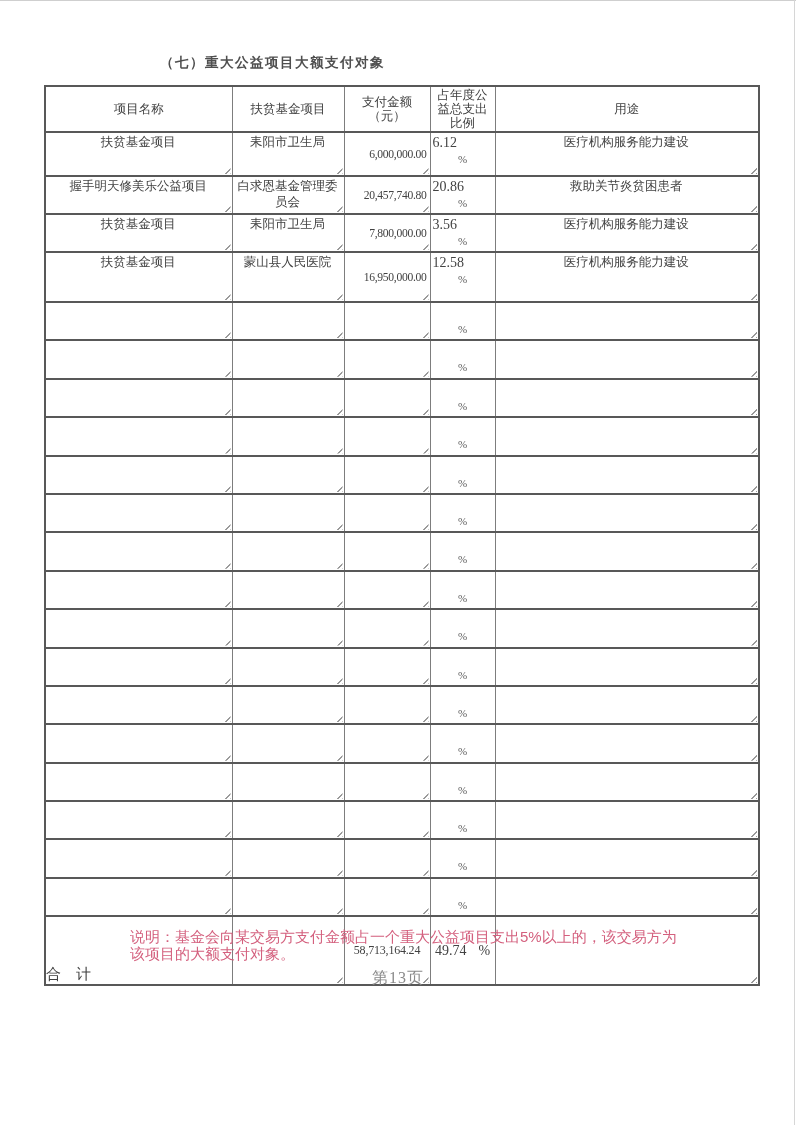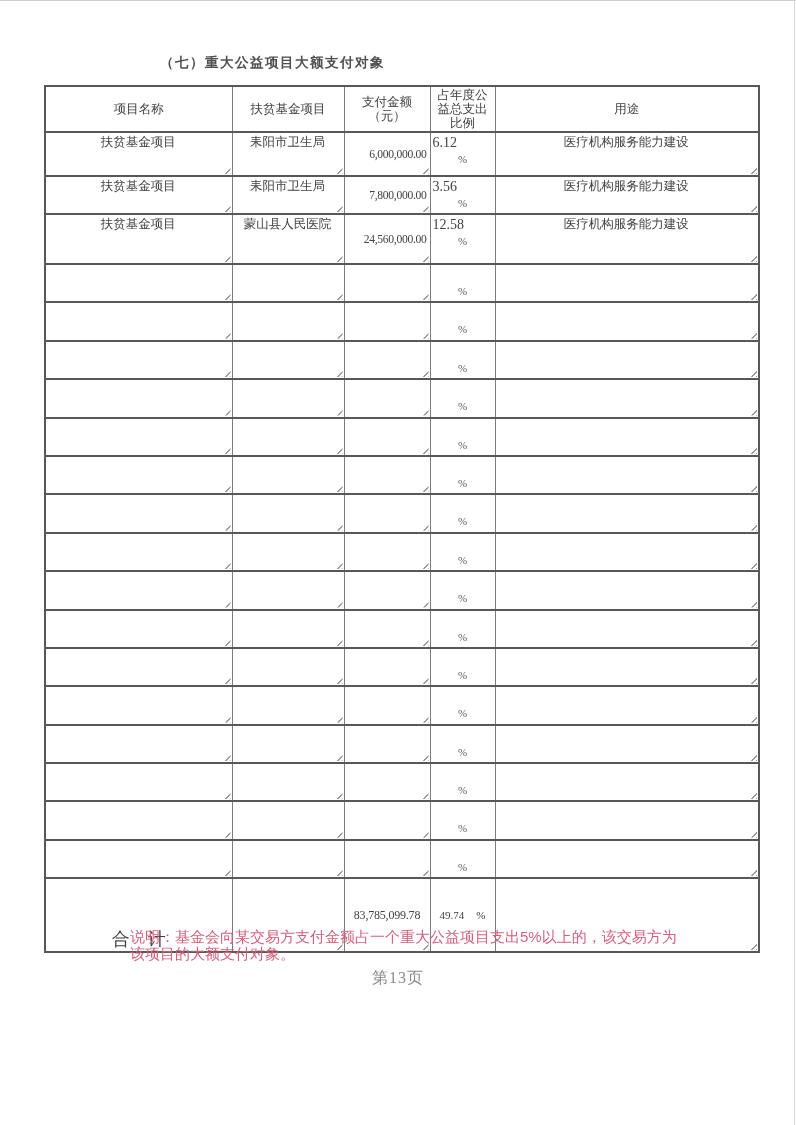--- a/index.html
+++ b/index.html
@@ -34,23 +34,23 @@
 
   .tx{padding:2px 4px 0 3px;line-height:1.25;text-align:center;}
   .amt{
     position:absolute;inset:0;display:flex;align-items:center;justify-content:flex-end;
     padding-right:3px;font-size:11.6px;letter-spacing:-0.3px;white-space:nowrap;font-family:Liberation Serif, serif;
   }
   .pv{padding:2px 0 0 2px;min-height:15px;font-size:14px;line-height:1.1;}
   .ps{text-align:center;font-size:11px;color:#5a5a5a;padding-top:3px;}
 
   tr.total-row td{vertical-align:middle;height:28px;}
-  .total-label{text-align:center;font-size:18px;color:#3f3f3f;margin-top:48px;}
+  .total-label{font-size:15px;color:#3f3f3f;margin-top:48px;}
   .total-amt{text-align:center;white-space:nowrap;font-size:12px;letter-spacing:-0.2px;}
-  .total-pct{display:flex;justify-content:center;align-items:center;gap:12px;font-size:11px;}
+  .total-pct{display:flex;justify-content:center;align-items:center;gap:12px;font-size:14px;}
 
   .grip{
     position:absolute;right:1px;bottom:1px;width:8px;height:8px;
     clip-path:polygon(100% 0,100% 100%,0 100%);
     background:repeating-linear-gradient(135deg,#9a9a9a 0 1px,transparent 1px 3.5px);
   }
 
   .note{
     position:absolute;left:130px;top:929px;width:560px;
     font-family:"Liberation Sans","DejaVu Sans",sans-serif;
@@ -105,20 +105,42 @@
       <div class="pv bind-percent">6.12</div>
       <div class="ps">%</div>
     </td>
     <td>
       <div class="tx bind-purpose">医疗机构服务能力建设</div>
       <span class="grip"></span>
     </td>
   </tr>
       <tr style="height: 38px;">
     <td>
+      <div class="tx bind-project">握手明天修美乐公益项目</div>
+      <span class="grip"></span>
+    </td>
+    <td>
+      <div class="tx bind-payee">白求恩基金管理委员会</div>
+      <span class="grip"></span>
+    </td>
+    <td>
+      <div class="amt bind-amount">20,457,740.80</div>
+      <span class="grip"></span>
+    </td>
+    <td>
+      <div class="pv bind-percent">20.86</div>
+      <div class="ps">%</div>
+    </td>
+    <td>
+      <div class="tx bind-purpose">救助关节炎贫困患者</div>
+      <span class="grip"></span>
+    </td>
+  </tr>
+      <tr style="height: 38px;">
+    <td>
       <div class="tx bind-project">扶贫基金项目</div>
       <span class="grip"></span>
     </td>
     <td>
       <div class="tx bind-payee">耒阳市卫生局</div>
       <span class="grip"></span>
     </td>
     <td>
       <div class="amt bind-amount">7,800,000.00</div>
       <span class="grip"></span>
@@ -135,21 +157,21 @@
       <tr style="height: 50px;">
     <td>
       <div class="tx bind-project">扶贫基金项目</div>
       <span class="grip"></span>
     </td>
     <td>
       <div class="tx bind-payee">蒙山县人民医院</div>
       <span class="grip"></span>
     </td>
     <td>
-      <div class="amt bind-amount">24,560,000.00</div>
+      <div class="amt bind-amount">16,950,000.00</div>
       <span class="grip"></span>
     </td>
     <td>
       <div class="pv bind-percent">12.58</div>
       <div class="ps">%</div>
     </td>
     <td>
       <div class="tx bind-purpose">医疗机构服务能力建设</div>
       <span class="grip"></span>
     </td>
@@ -509,21 +531,21 @@
     </tbody>
   <tfoot>
     <tr class="total-row">
       <td>
         <div class="total-label">合　计</div>
       </td>
       <td>
         <span class="grip"></span>
       </td>
       <td>
-        <div class="total-amt">83,785,099.78</div>
+        <div class="total-amt">58,713,164.24</div>
         <span class="grip"></span>
       </td>
       <td>
         <div class="total-pct">
           <span>49.74</span>
           <span>%</span>
         </div>
       </td>
       <td>
         <span class="grip"></span>

